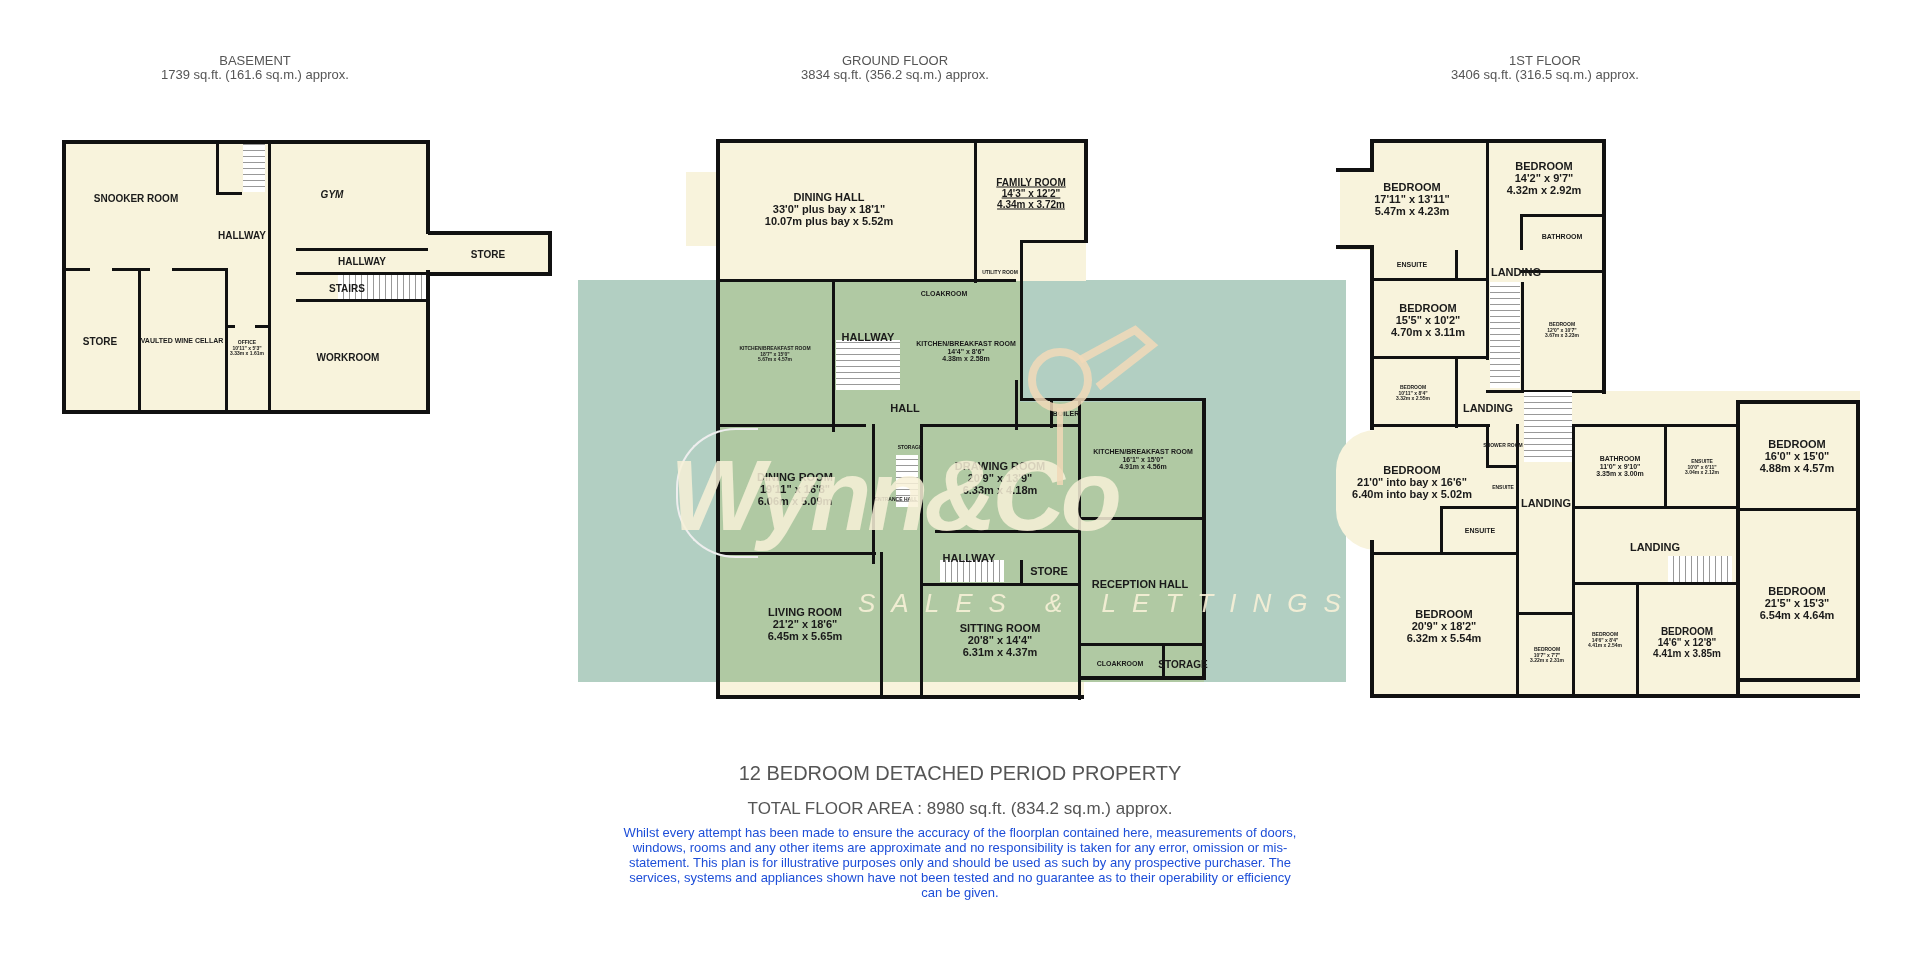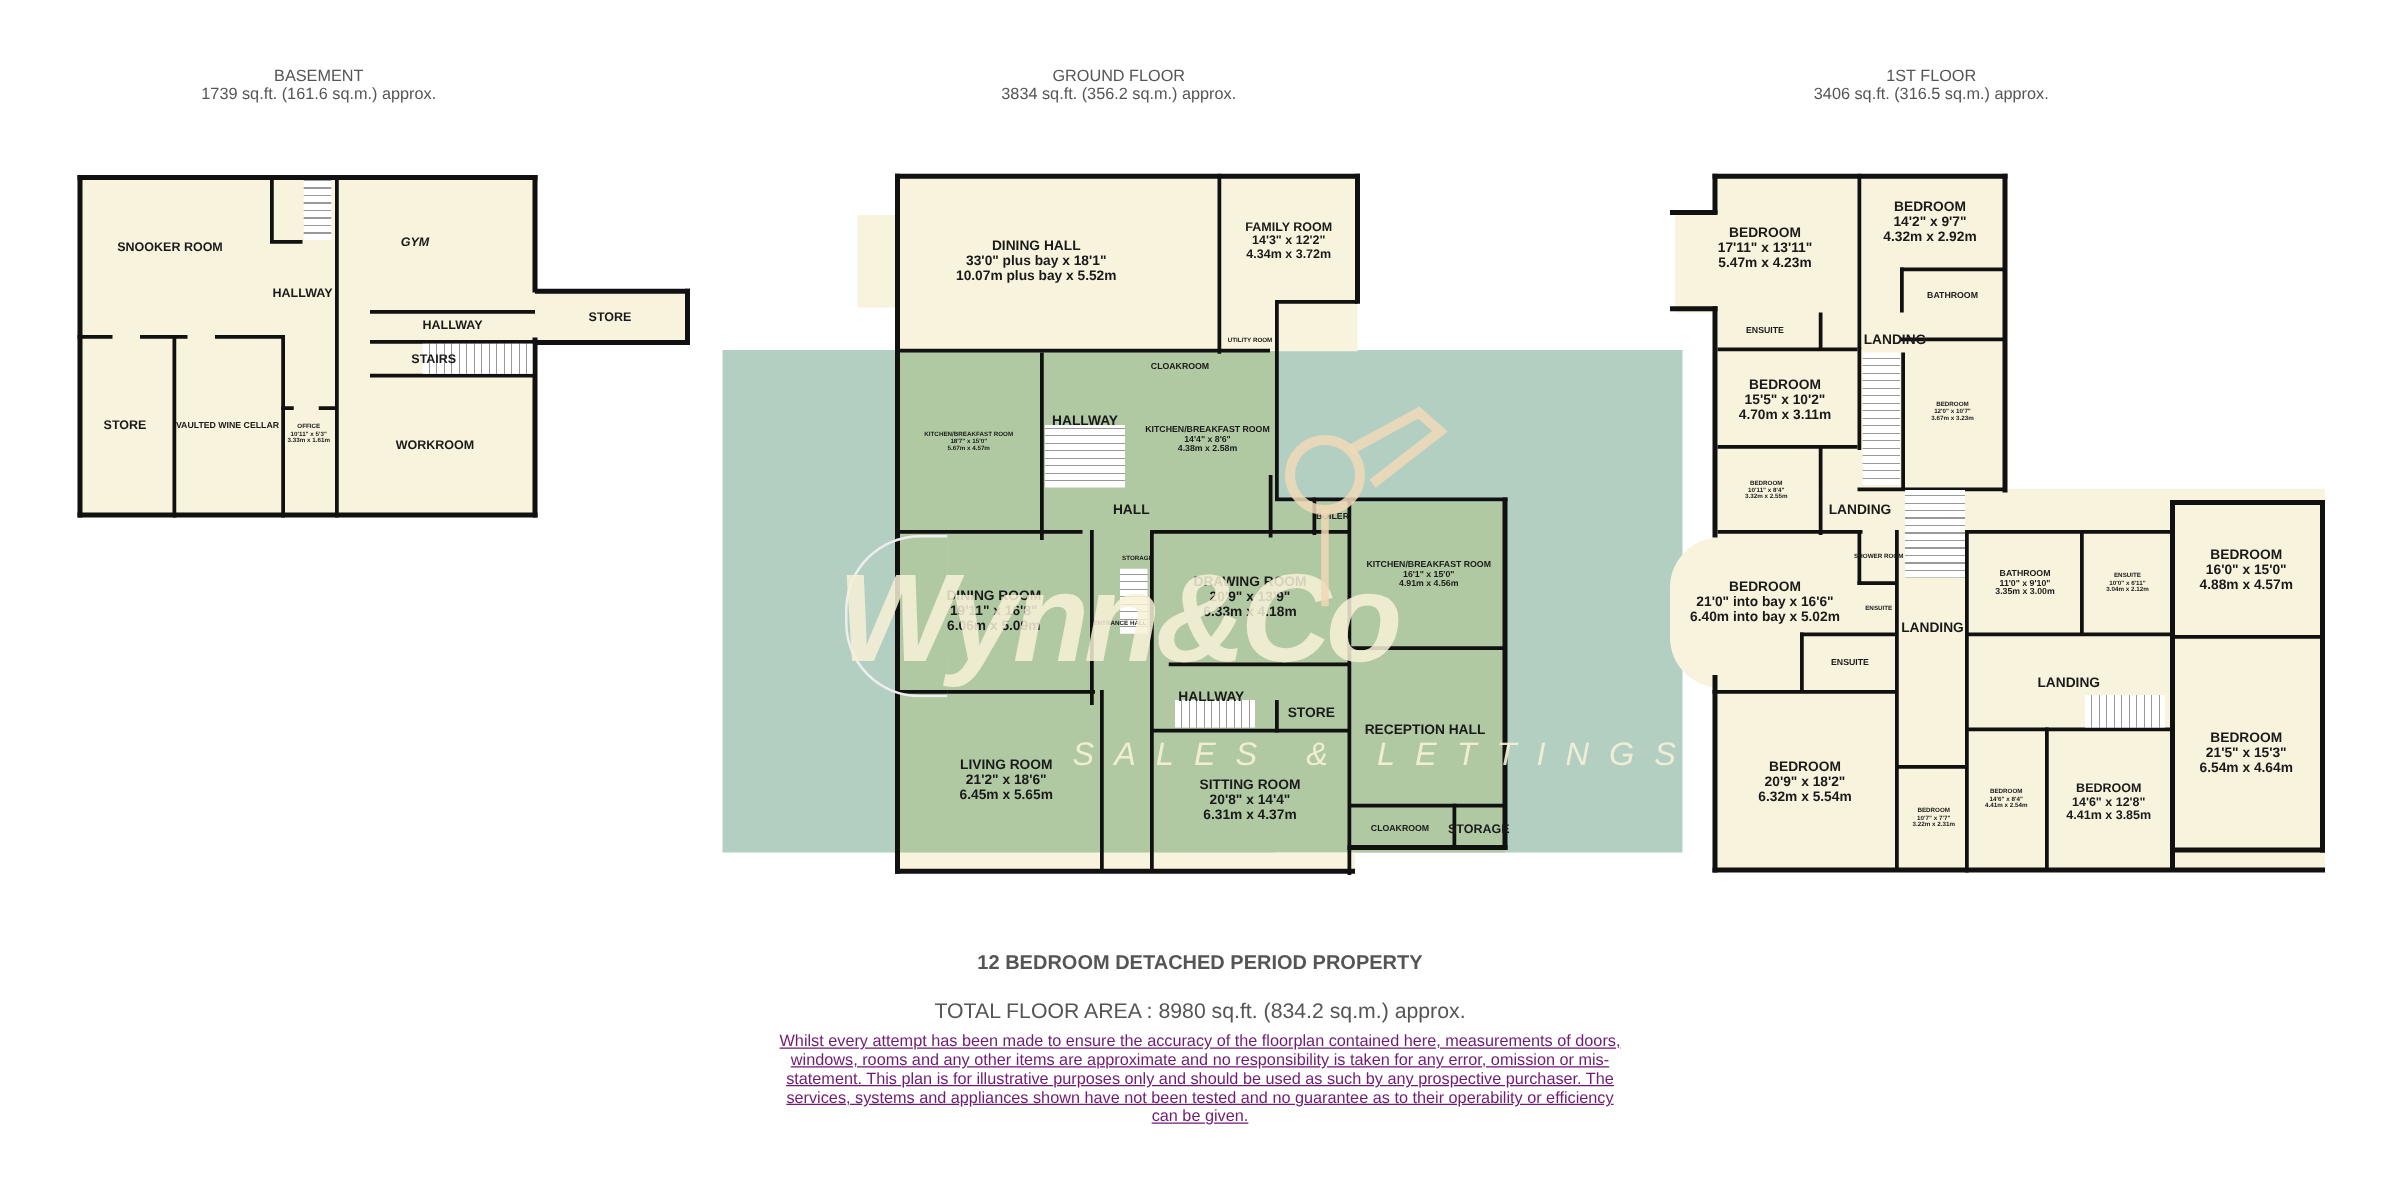--- a/index.html
+++ b/index.html
@@ -14,21 +14,21 @@
   .sz-m { font-size:10px; }
   .sz-s { font-size:7px; }
   .sz-xs { font-size:5px; }
   .wall { position:absolute; background:#111; }
   .overlay { position:absolute; left:578px; top:280px; width:768px; height:402px; background:#b2cfc2; }
   .green { background:#b0c9a3 !important; }
   .stairs { position:absolute; background:repeating-linear-gradient(90deg,#fff 0 5px,#999 5px 6px); }
   .stairs-h { position:absolute; background:repeating-linear-gradient(0deg,#fff 0 5px,#999 5px 6px); }
   .wm { position:absolute; color:#f8f1d8; font-weight:bold; font-style:italic; }
   .footer { position:absolute; left:0; width:1920px; text-align:center; color:#555; }
-  .disclaimer { position:absolute; left:620px; width:680px; top:825px; text-align:center; color:#701a75; font-size:13px; line-height:15px;text-decoration:underline; }
+  .disclaimer { position:absolute; left:620px; width:680px; top:825px; text-align:center; color:#1d4ed8; font-size:13px; line-height:15px; }
 </style>
 </head>
 <body>
 
 <div class="floor-head" style="left:130px;top:54px;width:250px;">
   <div>BASEMENT</div>
   <div>1739 sq.ft. (161.6 sq.m.) approx.</div>
 </div>
 <div class="floor-head" style="left:770px;top:54px;width:250px;">
   <div>GROUND FLOOR</div>
@@ -145,21 +145,21 @@
   <div class="stairs-h" style="left:896px;top:455px;width:22px;height:52px;"></div>
   <div class="stairs" style="left:940px;top:560px;width:64px;height:22px;"></div>
 
   <div class="abs" style="left:676px;top:428px;width:80px;height:126px;border:2px solid #eee;border-right:none;border-radius:60px 0 0 60px;"></div>
 
   <div class="lbl sz-l" style="left:829px;top:209px;">
       <span class="n">DINING HALL</span>
       <span class="d">33'0" plus bay x 18'1"</span>
       <span class="d">10.07m plus bay x 5.52m</span>
     </div>
-  <div class="lbl sz-m" style="left:1031px;top:193px;">
+  <div class="lbl sz-m" style="left:1031px;top:193px;text-decoration:underline;">
       <span class="n">FAMILY ROOM</span>
       <span class="d">14'3" x 12'2"</span>
       <span class="d">4.34m x 3.72m</span>
     </div>
   <div class="lbl sz-xs" style="left:1000px;top:273px;">
       <span class="n">UTILITY ROOM</span>
     </div>
   <div class="lbl sz-s" style="left:944px;top:294px;">
       <span class="n">CLOAKROOM</span>
     </div>
@@ -382,17 +382,17 @@
       <span class="d">14'6" x 12'8"</span>
       <span class="d">4.41m x 3.85m</span>
     </div>
   <div class="lbl sz-l" style="left:1797px;top:603px;">
       <span class="n">BEDROOM</span>
       <span class="d">21'5" x 15'3"</span>
       <span class="d">6.54m x 4.64m</span>
     </div>
 </div>
 
-<div class="footer" style="top:762px;font-size:16px;font-weight:bold;">12 BEDROOM DETACHED PERIOD PROPERTY</div>
+<div class="footer" style="top:762px;font-size:20px;">12 BEDROOM DETACHED PERIOD PROPERTY</div>
 <div class="footer" style="top:799px;font-size:17px;">TOTAL FLOOR AREA : 8980 sq.ft. (834.2 sq.m.) approx.</div>
 <div class="disclaimer">
   <div>Whilst every attempt has been made to ensure the accuracy of the floorplan contained here, measurements of doors, windows, rooms and any other items are approximate and no responsibility is taken for any error, omission or mis-statement. This plan is for illustrative purposes only and should be used as such by any prospective purchaser. The services, systems and appliances shown have not been tested and no guarantee as to their operability or efficiency can be given.</div>
 </div>
 
 </body></html>

